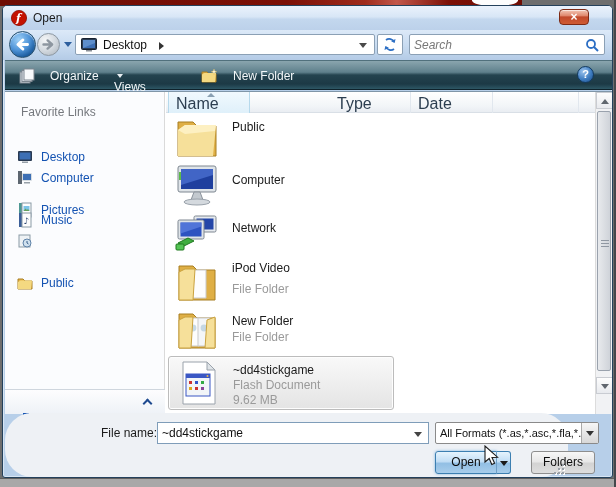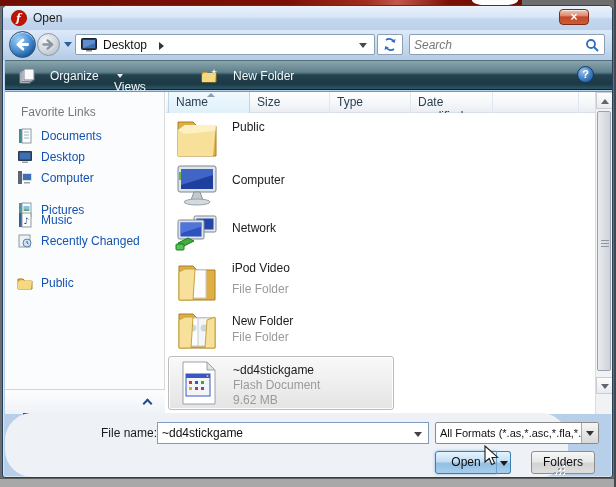--- a/index.html
+++ b/index.html
@@ -83,21 +83,21 @@
   .sb-item .sb-label { position:absolute; left:36px; top:3px; font-size:12px; color:#1453b2; }
   .folders-bar { position:absolute; left:0; top:297px; width:160px; height:25px;
     background:linear-gradient(#fdfdfe,#eef2f7); border-top:1px solid #cfd6de; }
   .folders-label { position:absolute; left:17px; top:5px; font-size:12px; color:#1453b2;margin-top:16px; }
   .folders-chev { position:absolute; right:14px; top:10px; width:7px; height:7px;
     border-left:2px solid #1e4a8f; border-top:2px solid #1e4a8f; transform:rotate(45deg); }
 
   
   .colheaders { position:absolute; left:161px; top:0; width:429px; height:21px;
     background:linear-gradient(#ffffff,#f2f5f8 70%,#e9edf2); border-bottom:1px solid #d9dfe6; }
-  .col { position:absolute; top:0; height:21px; border-right:1px solid #e1e7ee; font-size:12px;
+  .col { position:absolute; top:0; height:21px; border-right:1px solid #e1e7ee; font-size:16px;
     color:#2c3e50; padding:3px 0 0 7px; cursor:default; }
   .col.sorted { background:linear-gradient(#f1f9fe,#dff0fa); border-right:1px solid #b6d9ec;
     border-left:1px solid #b6d9ec; }
   .sort-arrow { position:absolute; left:38px; top:1px; width:0; height:0;
     border-left:4px solid transparent; border-right:4px solid transparent; border-bottom:4px solid #8aa0b2; }
 
   
   .filelist { position:absolute; left:161px; top:21px; width:429px; height:301px; background:#fff; }
   .frow { position:absolute; left:2px; width:420px; height:48px; cursor:default; }
   .frow .ficon { position:absolute; left:6px; top:1px; width:46px; height:46px; }
@@ -251,30 +251,20 @@
       <span>New Folder</span>
     </div>
     <div class="help-btn">?</div>
   </div>
 
   <div class="content">
 
     <div class="sidebar">
       <div class="sb-header">Favorite Links</div>
 
-      <div class="sb-item" style="top:34px;">
-        <svg class="sb-ic" viewBox="0 0 16 16">
-          <rect x="2" y="1" width="4" height="14" fill="#3e8f8a"></rect>
-            <rect x="5" y="1" width="9" height="14" fill="#fdfdfd" stroke="#8a9aa5"></rect>
-          <line x1="7" y1="4" x2="12" y2="4" stroke="#9db3c0"></line>
-            <line x1="7" y1="7" x2="12" y2="7" stroke="#9db3c0"></line>
-            <line x1="7" y1="10" x2="12" y2="10" stroke="#9db3c0"></line>
-        </svg>
-        <span class="sb-label">Documents</span>
-      </div>
       <div class="sb-item" style="top:55px;">
         <svg class="sb-ic" viewBox="0 0 16 16">
           <rect x="1" y="2" width="14" height="10" rx="1" fill="#2a3b52"></rect>
             <rect x="2.5" y="3.5" width="11" height="7" fill="#3d6fb4"></rect>
           <rect x="5" y="12.5" width="6" height="1.5" fill="#97a0a8"></rect>
         </svg>
         <span class="sb-label">Desktop</span>
       </div>
       <div class="sb-item" style="top:76px;">
         <svg class="sb-ic" viewBox="0 0 16 16">
@@ -301,43 +291,39 @@
           <text x="6.5" y="11.5" font-size="9" fill="#27426e" font-family="DejaVu Sans, sans-serif">♪</text>
         </svg>
         <span class="sb-label">Music</span>
       </div>
       <div class="sb-item" style="top:139px;">
         <svg class="sb-ic" viewBox="0 0 16 16">
           <rect x="2" y="2" width="11" height="12" fill="#eef2f5" stroke="#8a9aa5"></rect>
           <circle cx="10" cy="10" r="4" fill="#cfe0ee" stroke="#5e82a8"></circle>
             <path d="M10 8 v2 l1.5 1" stroke="#3a608c" fill="none"></path>
         </svg>
-        <span class="sb-label">Recently Changed</span>
       </div>
       <div class="sb-item" style="top:181px;">
         <svg class="sb-ic" viewBox="0 0 16 16">
           <path d="M1 4 h5 l2 2 h7 v8 h-14 z" fill="#e8b64c" stroke="#a87f23"></path>
           <path d="M1 7 l2.5-1.5 h11.5 l-1 8.5 h-13 z" fill="#f4d981"></path>
         </svg>
         <span class="sb-label">Public</span>
       </div>
 
       <div class="folders-bar">
         <span class="folders-label">Folders</span>
         <span class="folders-chev"></span>
       </div>
     </div>
 
     <div class="colheaders">
       <div class="col sorted" style="left:2px; width:82px;">
         <span class="sort-arrow"></span>
         <span>Name</span>
-      </div>
-      <div class="col" style="left:84px; width:80px;">
-        <span>Size</span>
       </div>
       <div class="col" style="left:164px; width:81px;">
         <span>Type</span>
       </div>
       <div class="col" style="left:245px; width:82px;">
         <span>Date modified</span>
       </div>
       <div class="col" style="left:327px; width:86px;"></div>
     </div>
 

